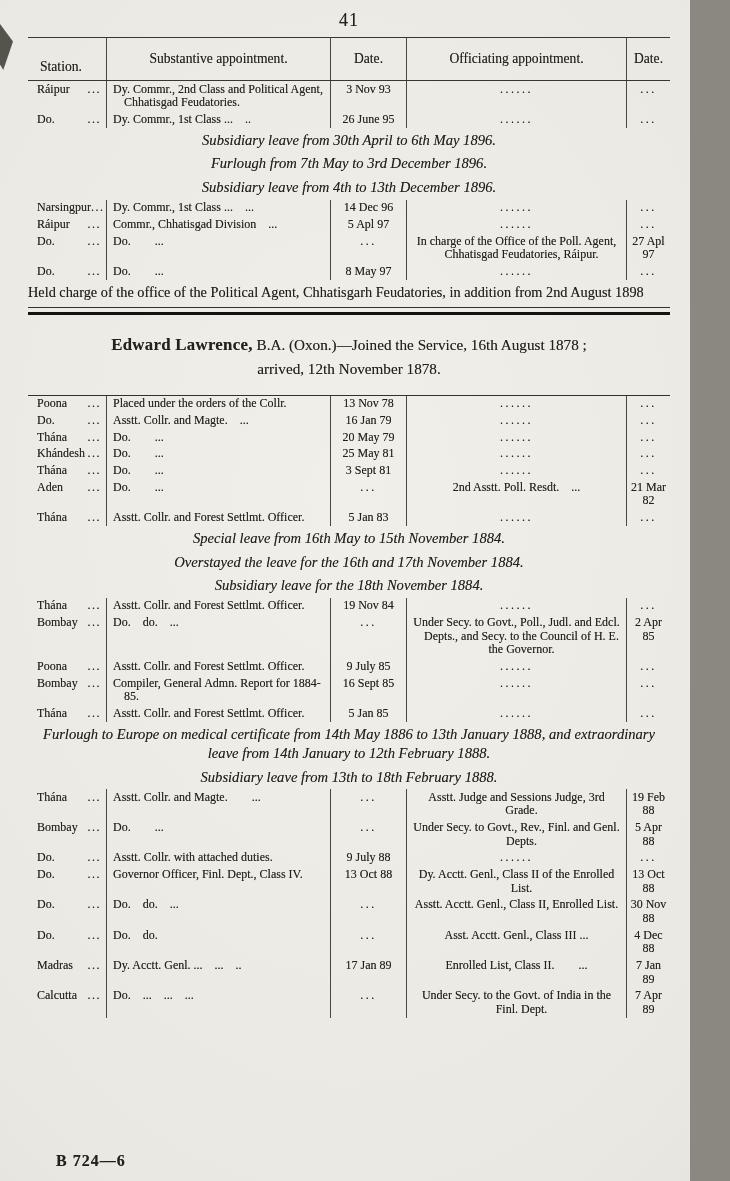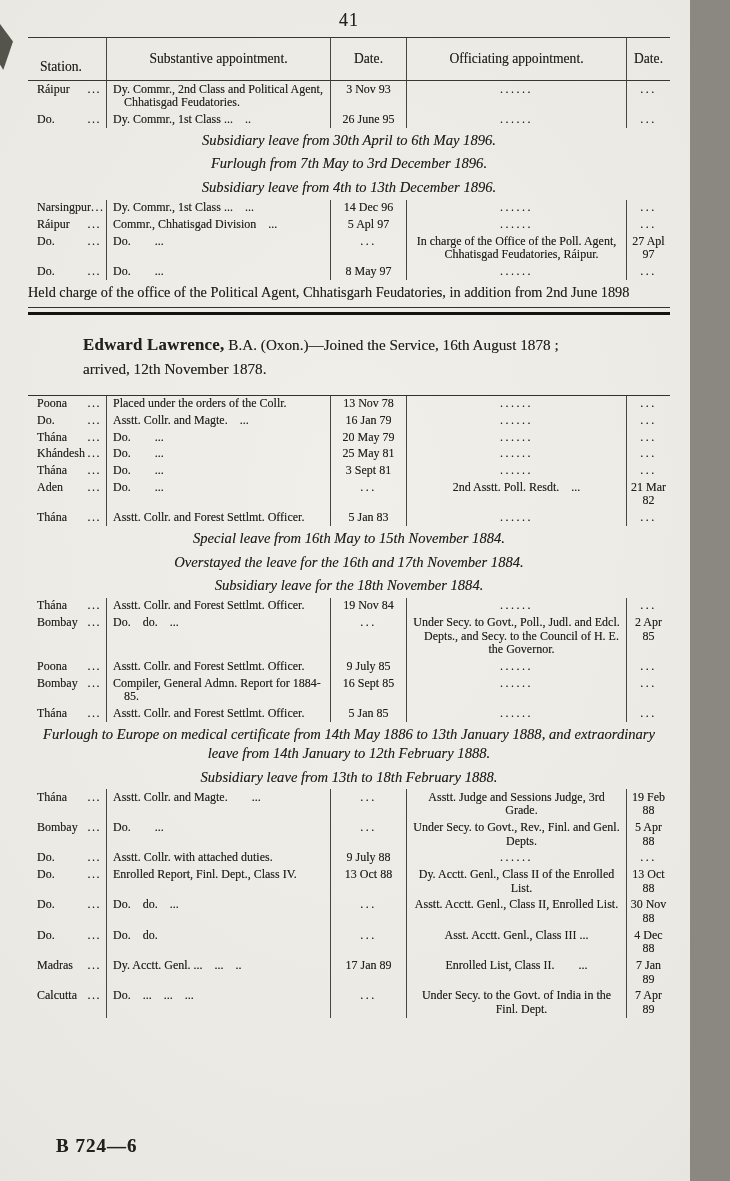--- a/index.html
+++ b/index.html
@@ -40,24 +40,24 @@
   .date,.date2{border-left:1px solid #4a463c;text-align:center;padding:1.5px 2px;}
   .off{border-left:1px solid #4a463c;padding:1.5px 6px 1.5px 16px;text-indent:-10px;text-align:center;}
   .off.c{text-align:center;text-indent:0;padding-left:6px;}
   .dots{letter-spacing:2.5px;}
 
   .note-row{text-align:center;font-style:italic;font-size:14.6px;padding:2.5px 10px;line-height:1.3;}
   .held-charge{font-size:14.3px;padding:4px 2px 5px 0;}
 
   .section-divider{margin-top:1px;height:4px;border-top:1.3px solid #35322b;border-bottom:3.4px solid #15130e;}
 
-  .officer-heading{font-weight:400;font-size:15.2px;line-height:1.45;margin:18px 55px 15px;}
+  .officer-heading{font-weight:400;text-align:center;font-size:15.2px;line-height:1.45;margin:18px 55px 15px;}
   .officer-name{font-weight:700;font-size:16.8px;letter-spacing:.3px;}
 
-  .footer-mark{position:absolute;left:56px;bottom:24px;font-size:19px;font-weight:700;letter-spacing:1px;margin-top:17px;}
+  .footer-mark{position:absolute;left:56px;bottom:11px;font-size:16px;font-weight:700;letter-spacing:1px;margin-top:17px;}
 </style>
 </head>
 <body>
 
 <div class="page">
   <div class="corner-mark"></div>
   <div class="page-number">41</div>
 
   <section class="record record-first">
     <div class="grid thead">
@@ -125,21 +125,21 @@
           <div class="cell station">
             <span>Do.</span>
             <span class="leader">...</span>
           </div>
           <div class="cell sub c">Do.  ...</div>
           <div class="cell date">8 May 97</div>
           <div class="cell off c dots">......</div>
           <div class="cell date2 dots">...</div>
         </div>
       </div>
-    <div class="held-charge">Held charge of the office of the Political Agent, Chhatisgarh Feudatories, in addition from 2nd June 1898</div>
+    <div class="held-charge">Held charge of the office of the Political Agent, Chhatisgarh Feudatories, in addition from 2nd August 1898</div>
   </section>
 
   <div class="section-divider"></div>
 
   <h2 class="officer-heading">
     <span class="officer-name">Edward Lawrence,</span><span> B.A. (Oxon.)—Joined the Service, 16th August 1878 ;</span><br>
     <span>arrived, 12th November 1878.</span>
   </h2>
 
   <section class="record record-second">
@@ -297,21 +297,21 @@
           <div class="cell sub">Asstt. Collr. with attached duties.</div>
           <div class="cell date">9 July 88</div>
           <div class="cell off c dots">......</div>
           <div class="cell date2 dots">...</div>
         </div>
         <div class="grid entry-row">
           <div class="cell station">
             <span>Do.</span>
             <span class="leader">...</span>
           </div>
-          <div class="cell sub">Enrolled Report, Finl. Dept., Class IV.</div>
+          <div class="cell sub">Governor Officer, Finl. Dept., Class IV.</div>
           <div class="cell date">13 Oct 88</div>
           <div class="cell off">Dy. Acctt. Genl., Class II of the Enrolled List.</div>
           <div class="cell date2">13 Oct 88</div>
         </div>
         <div class="grid entry-row">
           <div class="cell station">
             <span>Do.</span>
             <span class="leader">...</span>
           </div>
           <div class="cell sub c">Do. do. ...</div>

